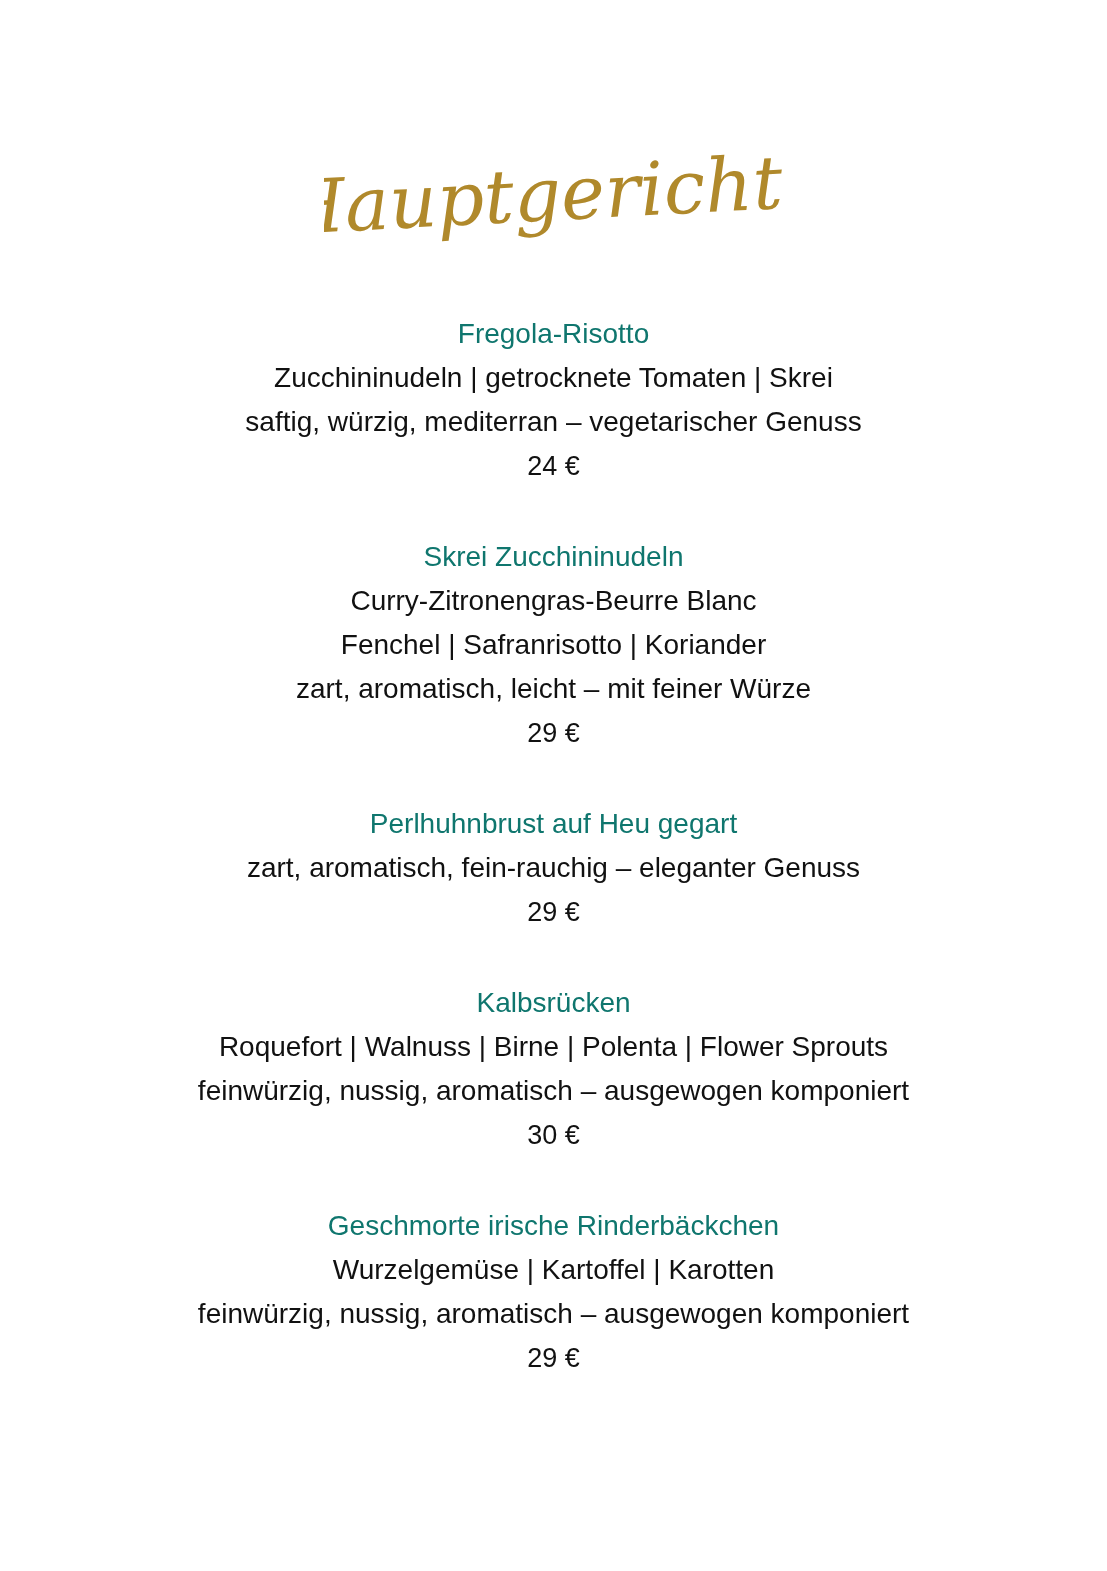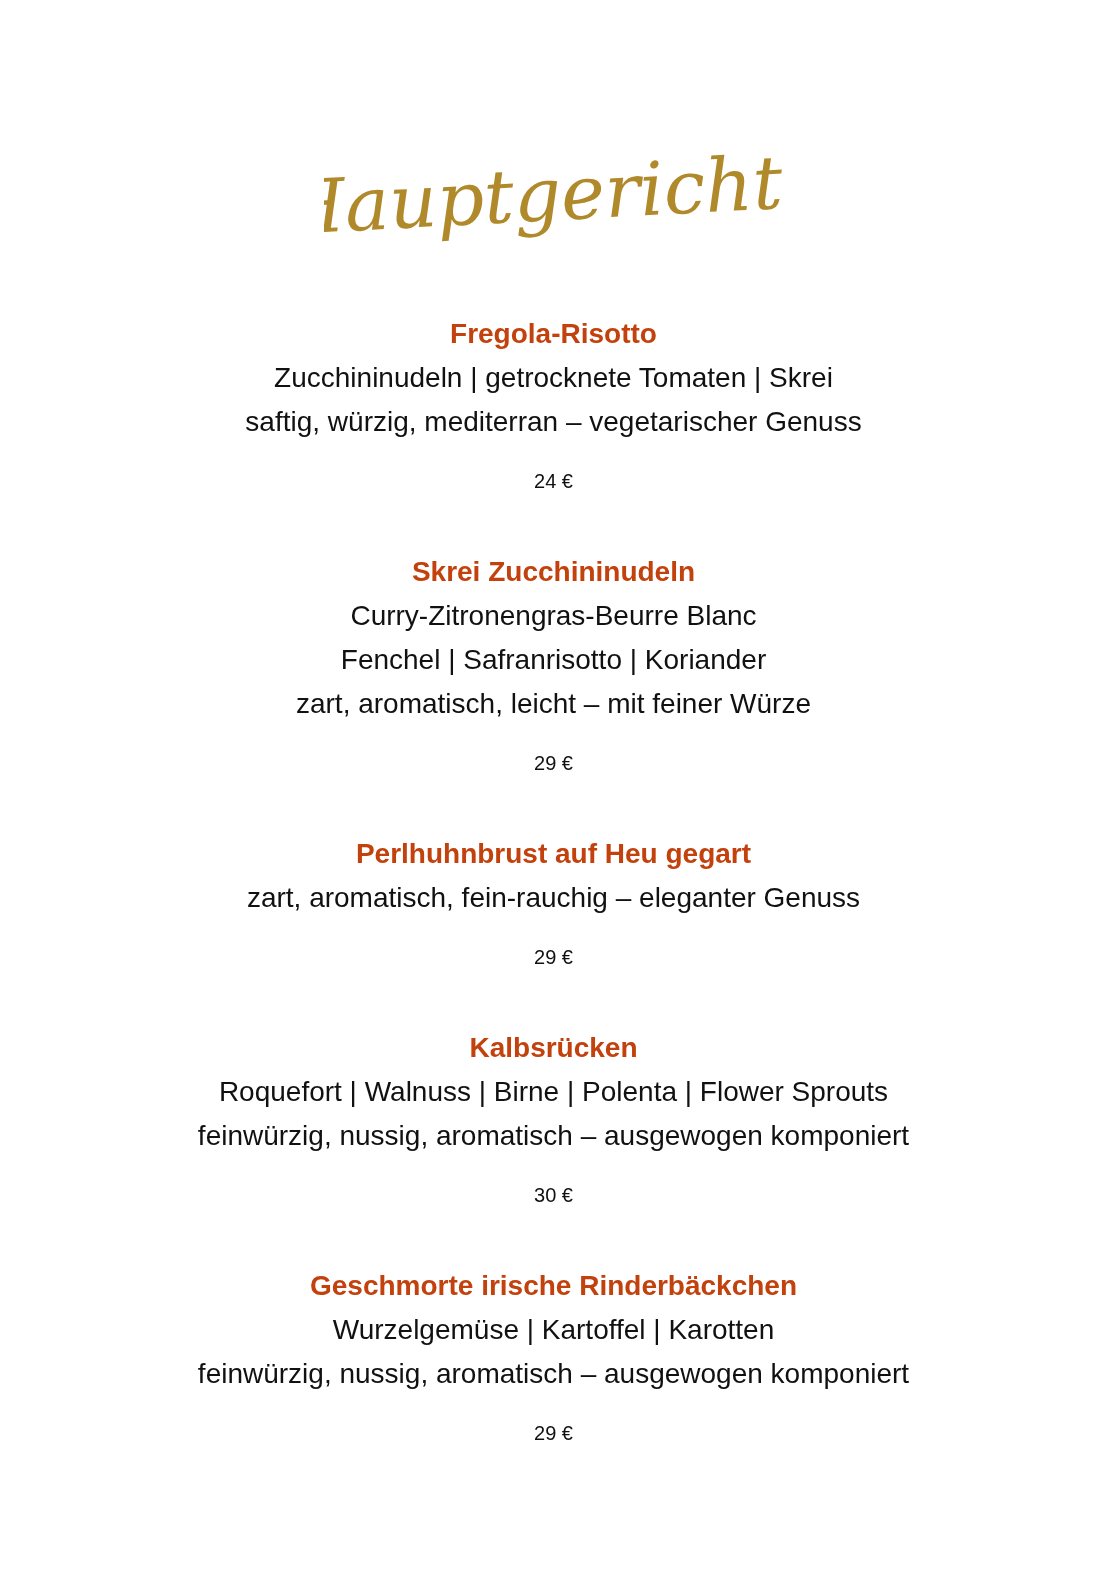--- a/index.html
+++ b/index.html
@@ -28,36 +28,35 @@
   .menu {
     margin-top: 34px;
     text-align: center;
   }
   .menu-item {
     margin-bottom: 47px;
   }
   .item-name {
     font-size: 28px;
     line-height: 44px;
-    font-weight: bold;
-    color: #c2410c;
+    font-weight: normal;
+    color: #0f766e;
   }
   .item-line {
     font-size: 28px;
     line-height: 44px;
     font-weight: normal;
   }
   .item-desc {
     font-size: 28px;
     line-height: 44px;
   }
   .item-price {
-    font-size: 20px;
+    font-size: 27px;
     line-height: 44px;
-    margin-top: 15px;
   }
 </style>
 </head>
 <body>
 
 <div class="page">
 
   <div class="script-title">
     <svg width="460" height="160" viewBox="0 0 460 160">
       <text class="script-text" x="230" y="102" text-anchor="middle" font-size="74" transform="rotate(-3 230 90)">Hauptgerichte</text>

